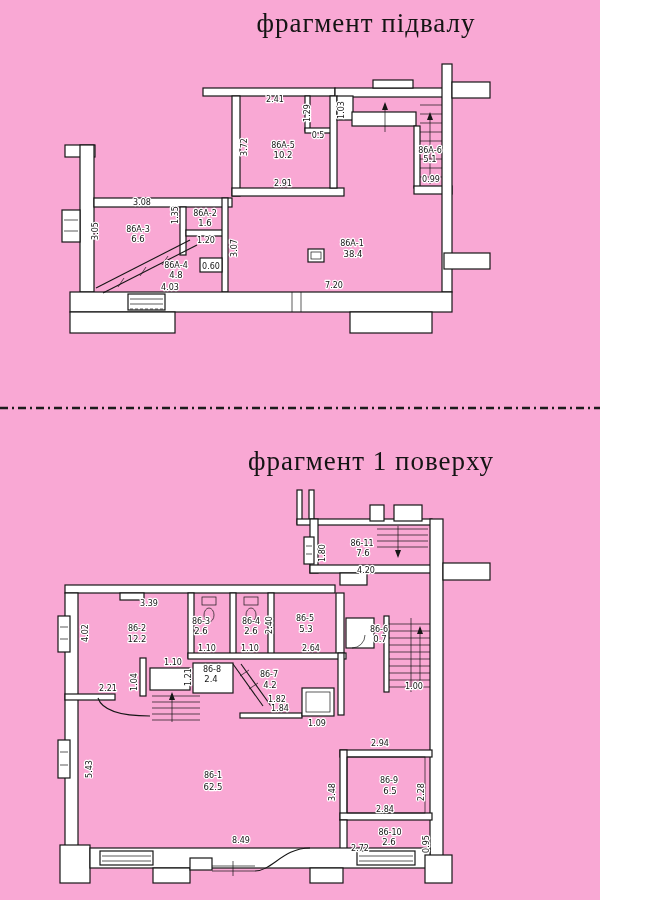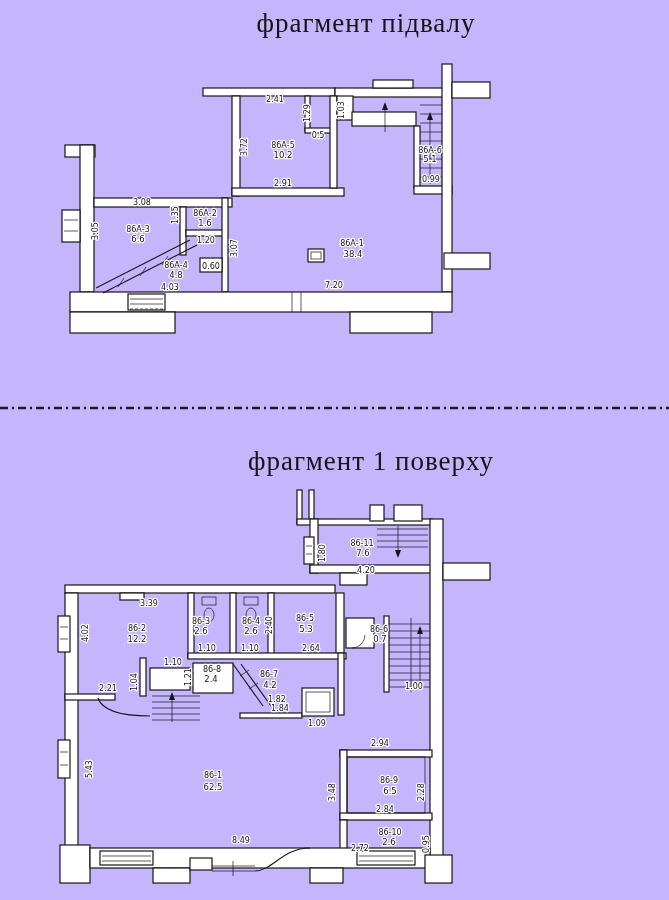--- a/index.html
+++ b/index.html
@@ -1,16 +1,16 @@
 <!DOCTYPE html>
 <html><head>
 <meta charset="utf-8">
 <style>
   html,body{margin:0;padding:0;background:#ffffff;}
-  .sheet{position:relative;width:669px;height:900px;background:#c4b5fd;overflow:hidden;}
+  .sheet{position:relative;width:600px;height:900px;background:#f9a8d4;overflow:hidden;}
   svg{display:block;}
   svg text{
     font-family:"DejaVu Sans", sans-serif;
     font-size:8px; fill:#161616; text-anchor:middle;
     paint-order:stroke; stroke:#ffffff; stroke-width:2.4px; stroke-linejoin:round;
   }
   svg text.area{font-size:8.5px;}
   svg text.title{
     font-family:"Liberation Serif", serif; font-size:27px; letter-spacing:1px;
     stroke-width:0; fill:#141414;

